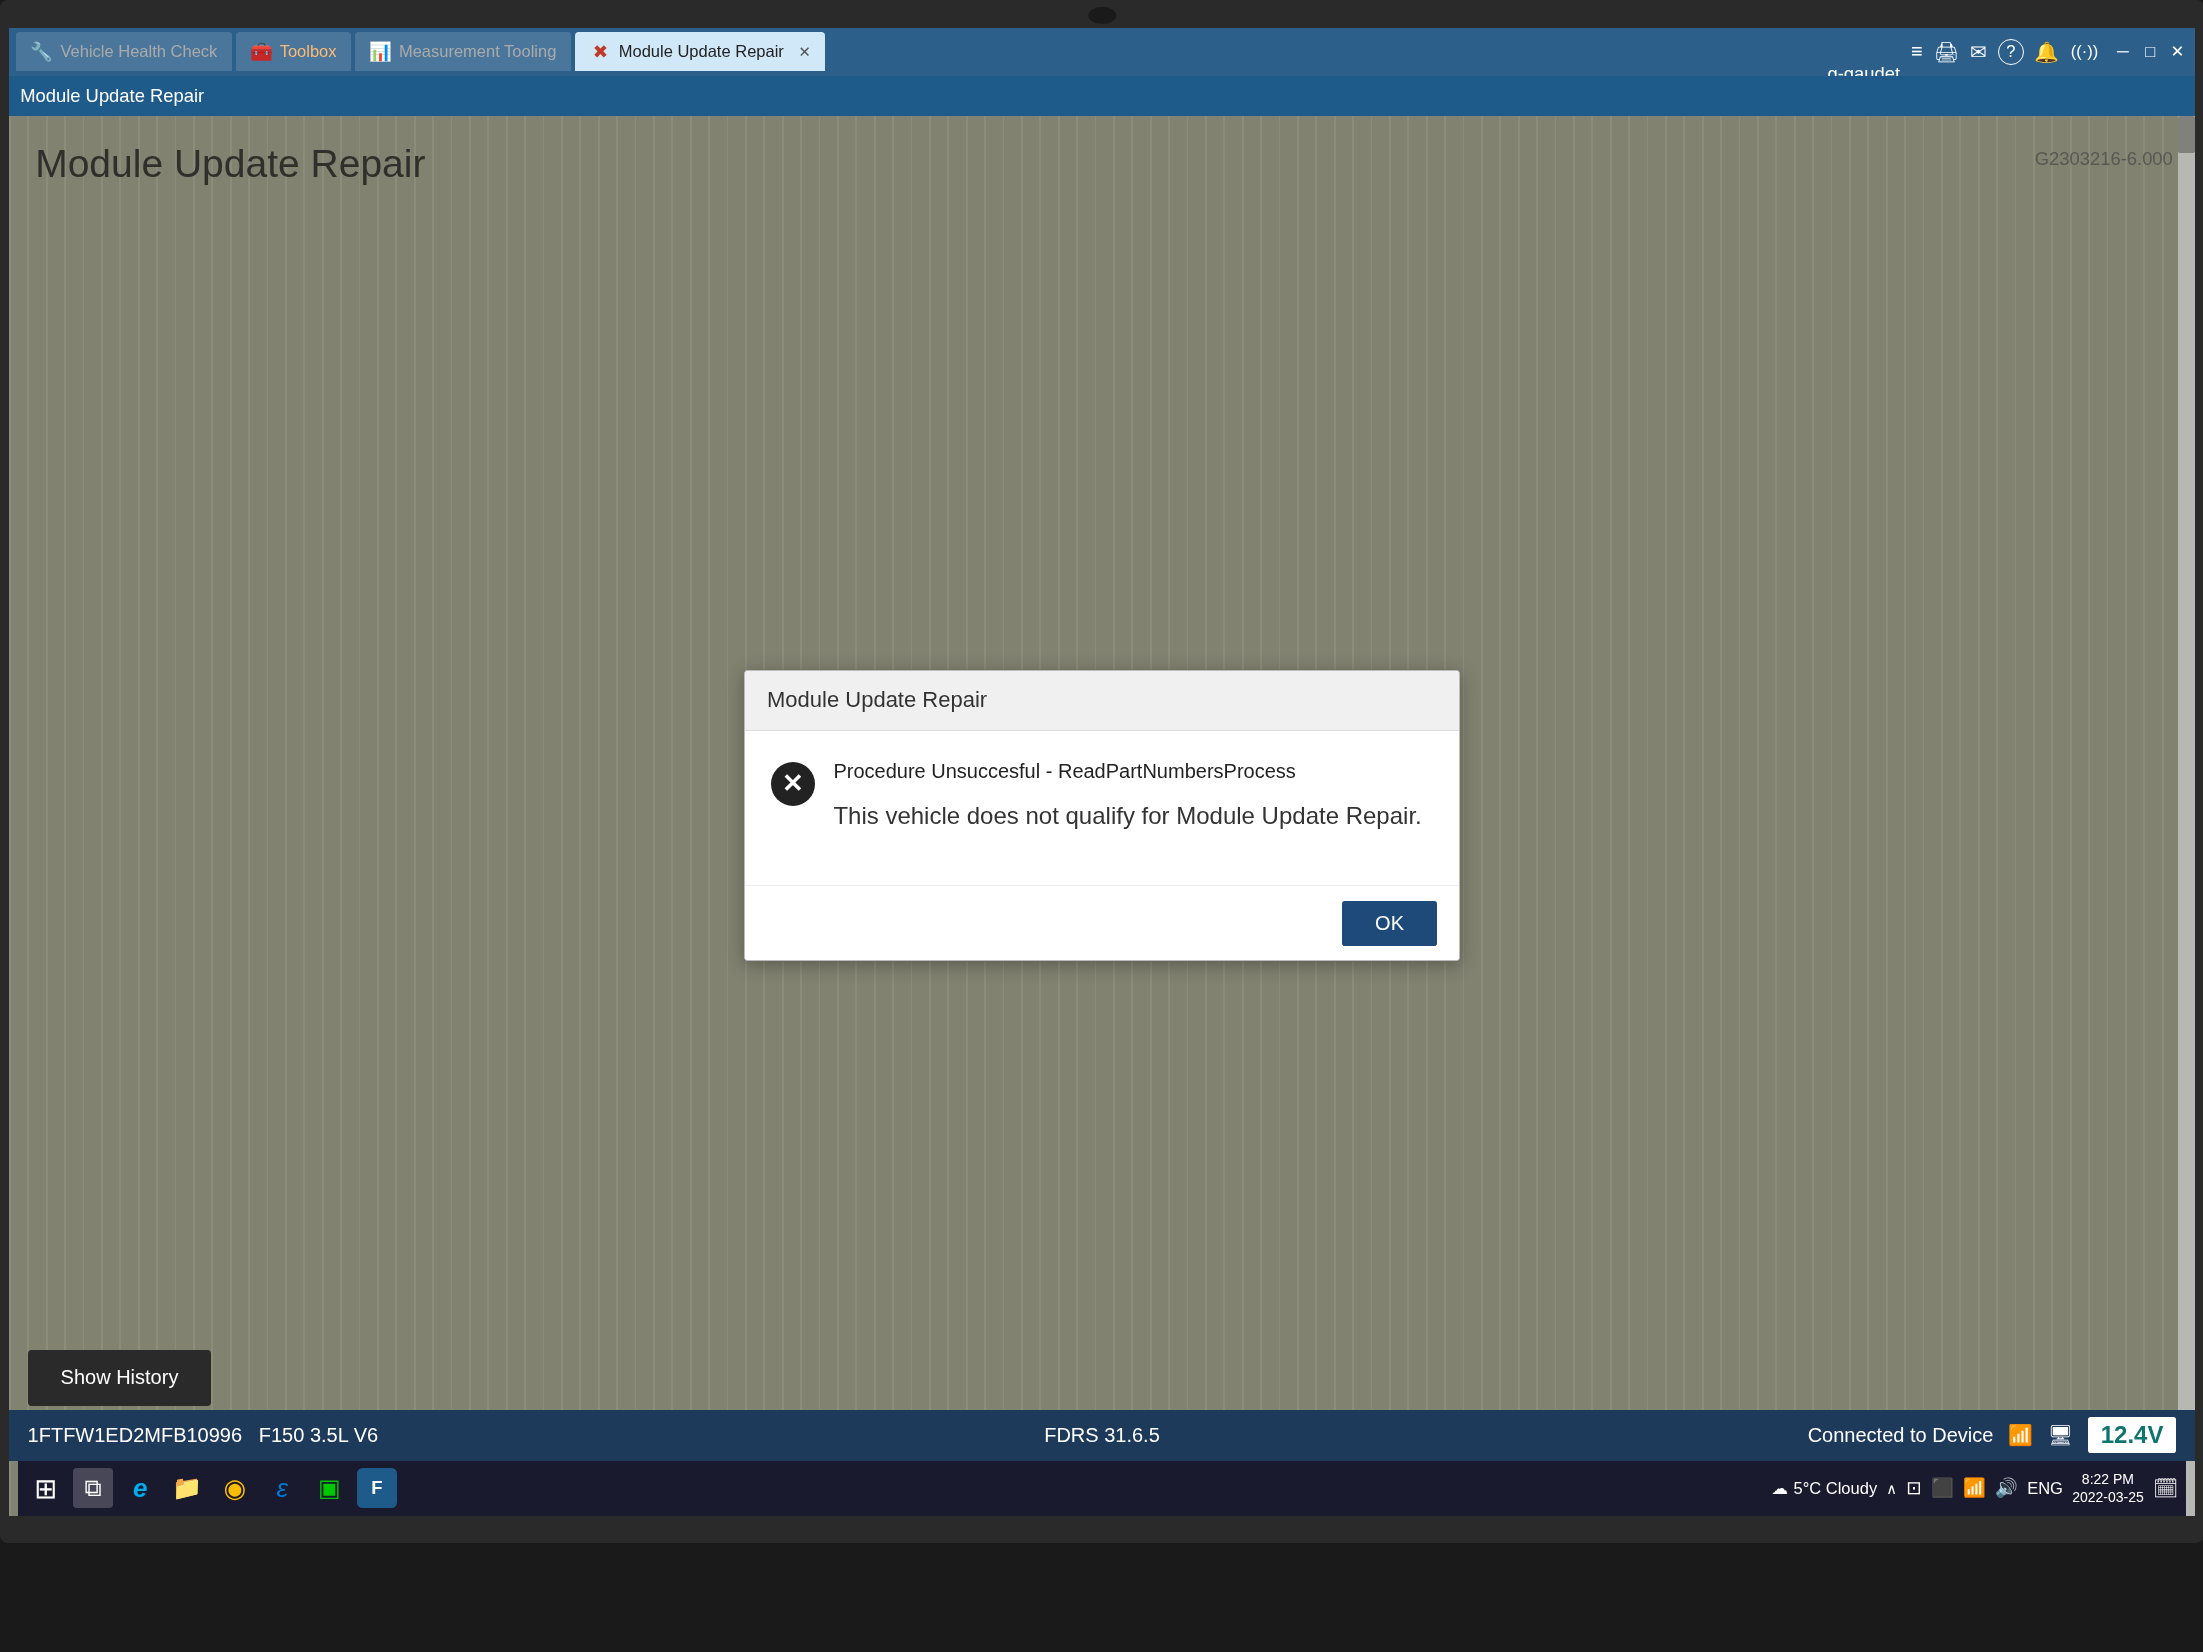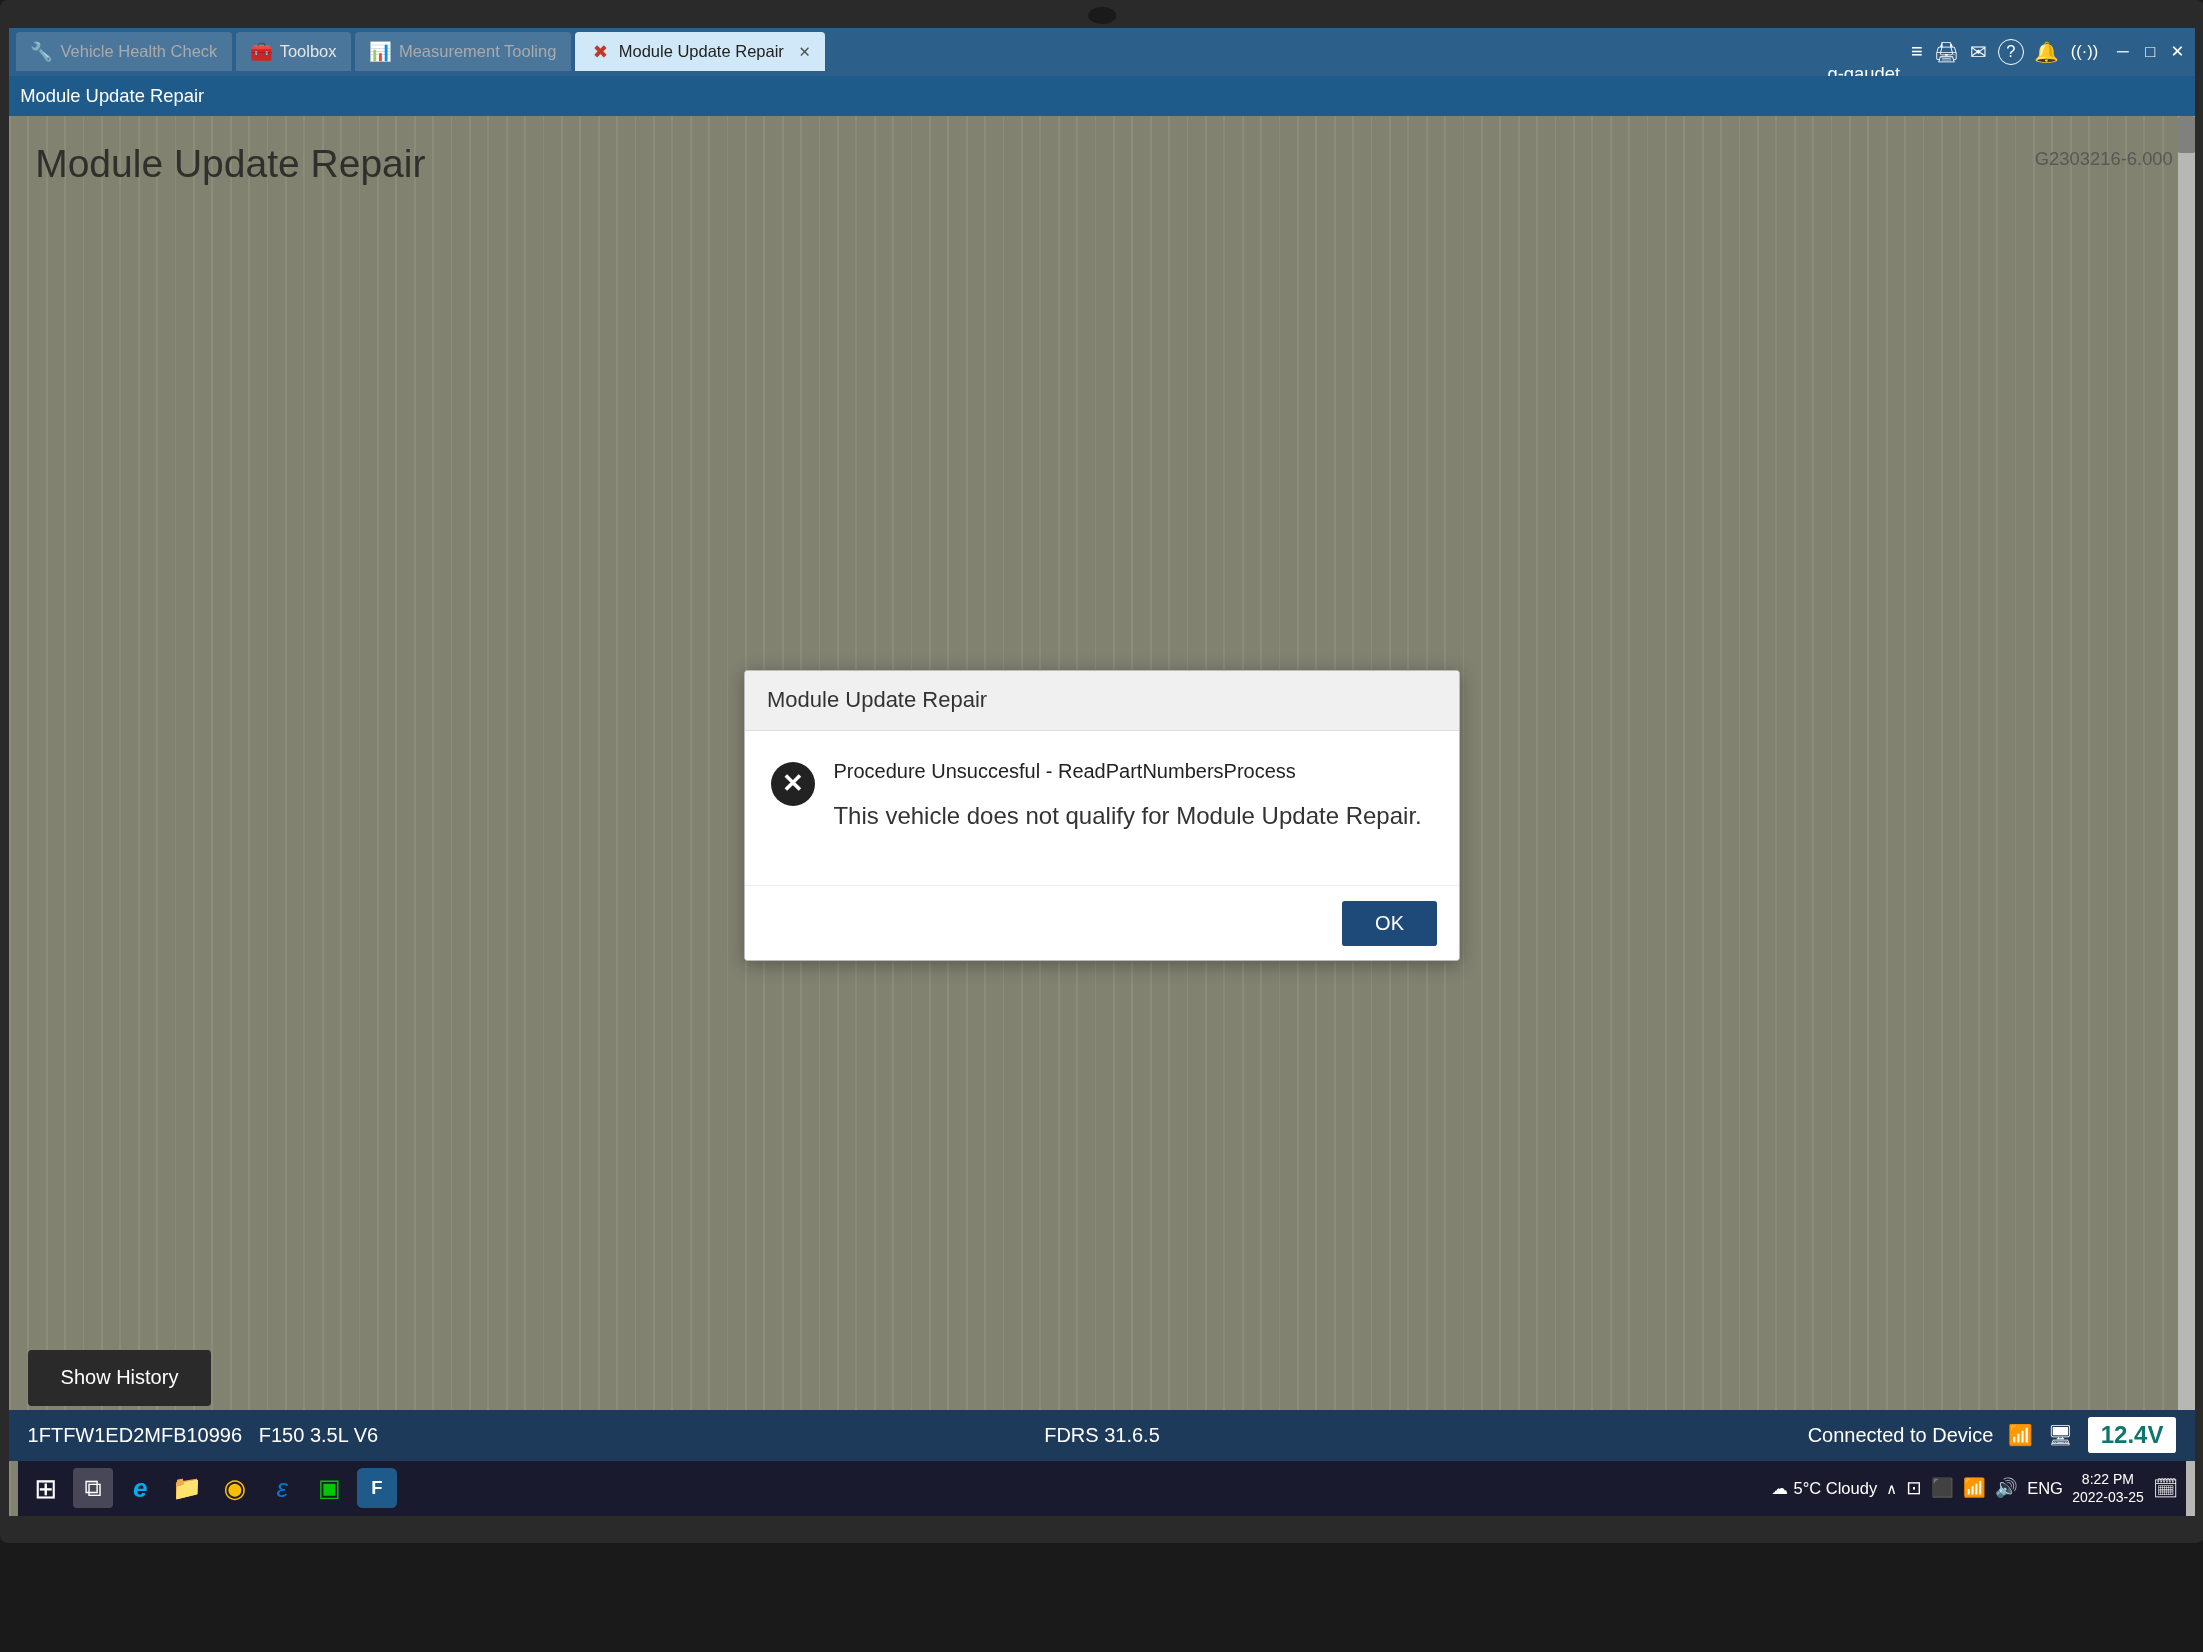--- a/index.html
+++ b/index.html
@@ -420,21 +420,21 @@
     <div class="title-bar">
       <div class="title-bar-tabs">
 
         <div class="tab">
           <span class="tab-icon">🔧</span>
           <span style="font-size:16.5px;color:#aaa">Vehicle Health Check</span>
         </div>
 
         <div class="tab">
           <span class="tab-icon">🧰</span>
-          <span style="font-size:16.5px;color:#e5e5e5">Toolbox</span>
+          <span style="font-size:16.5px;color:#fdba74">Toolbox</span>
         </div>
 
         <div class="tab">
           <span class="tab-icon">📊</span>
           <span style="font-size:16.5px;color:#aaa">Measurement Tooling</span>
         </div>
 
         <div class="tab active">
 
           <span class="tab-icon" style="color:#c0392b;">✖</span>

